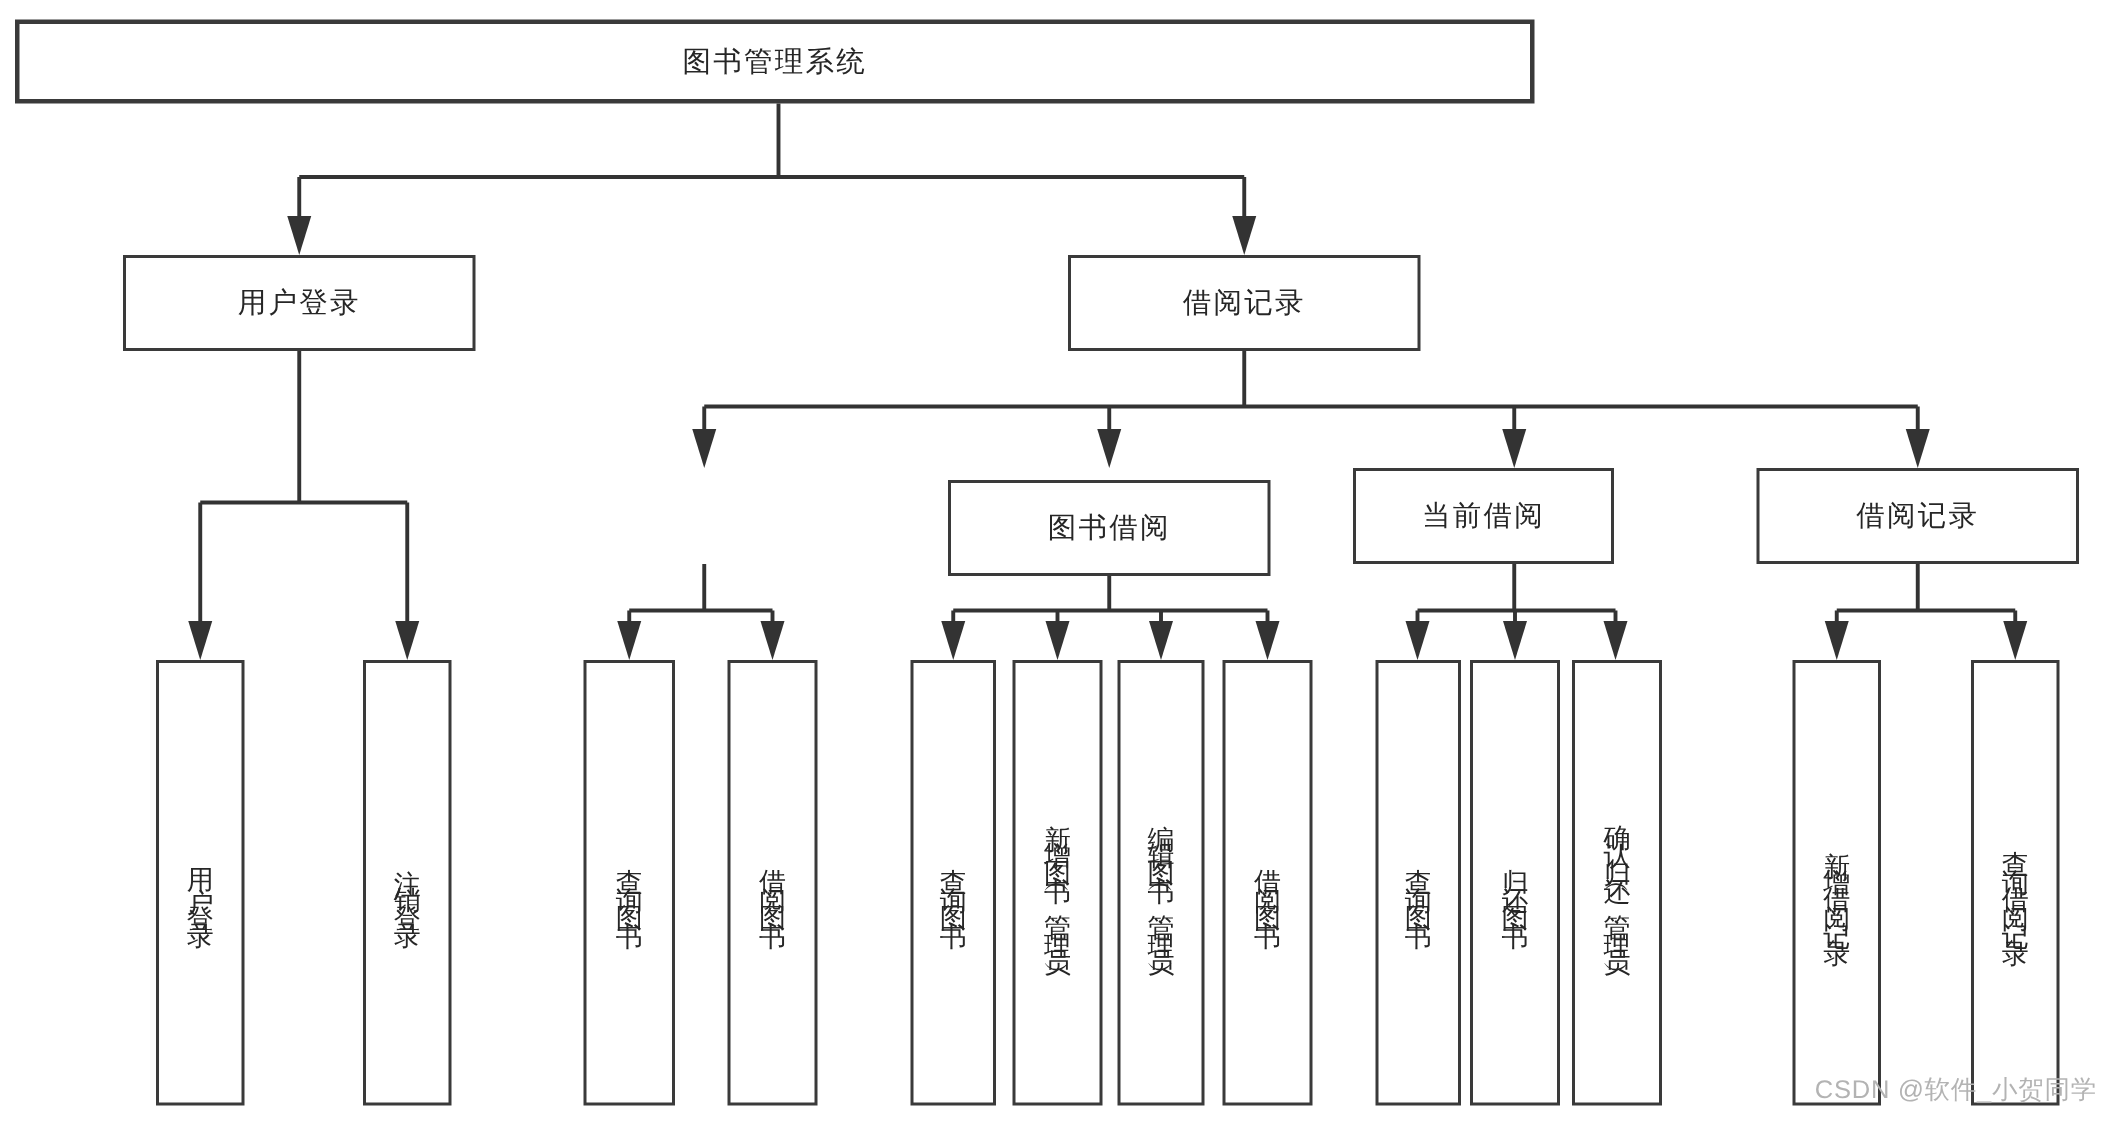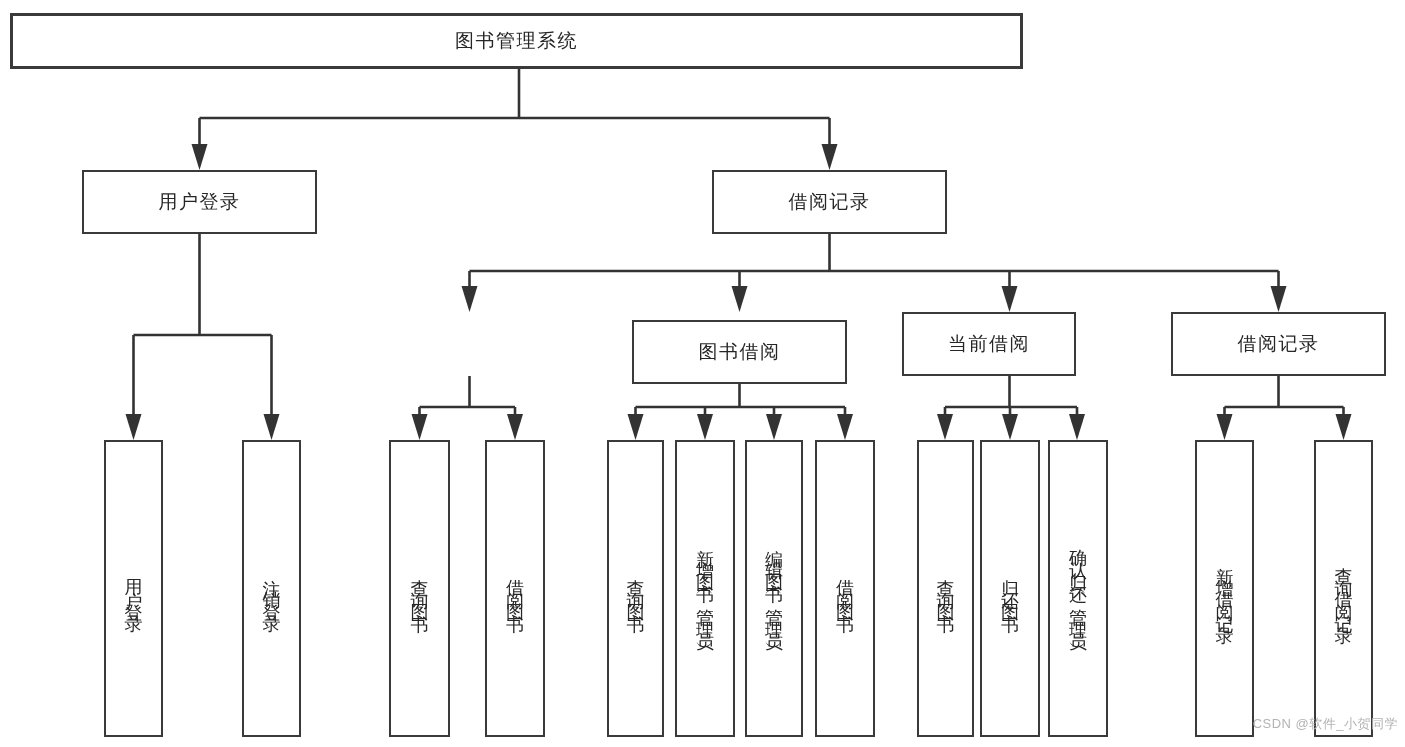--- a/index.html
+++ b/index.html
@@ -44,21 +44,21 @@
     writing-mode: vertical-rl;
     text-orientation: mixed;
     font-size: 18px;
     letter-spacing: 12px;
     line-height: 1;
   }
   .watermark {
     position: absolute;
     top: 715px;
     right: 7px;
-    font-size: 13px;
+    font-size: 17px;
     letter-spacing: 0.5px;
     color: #b3b3b3;
     white-space: nowrap;
   }
 </style>
 </head>
 <body>
 
 <div class="canvas">
 

